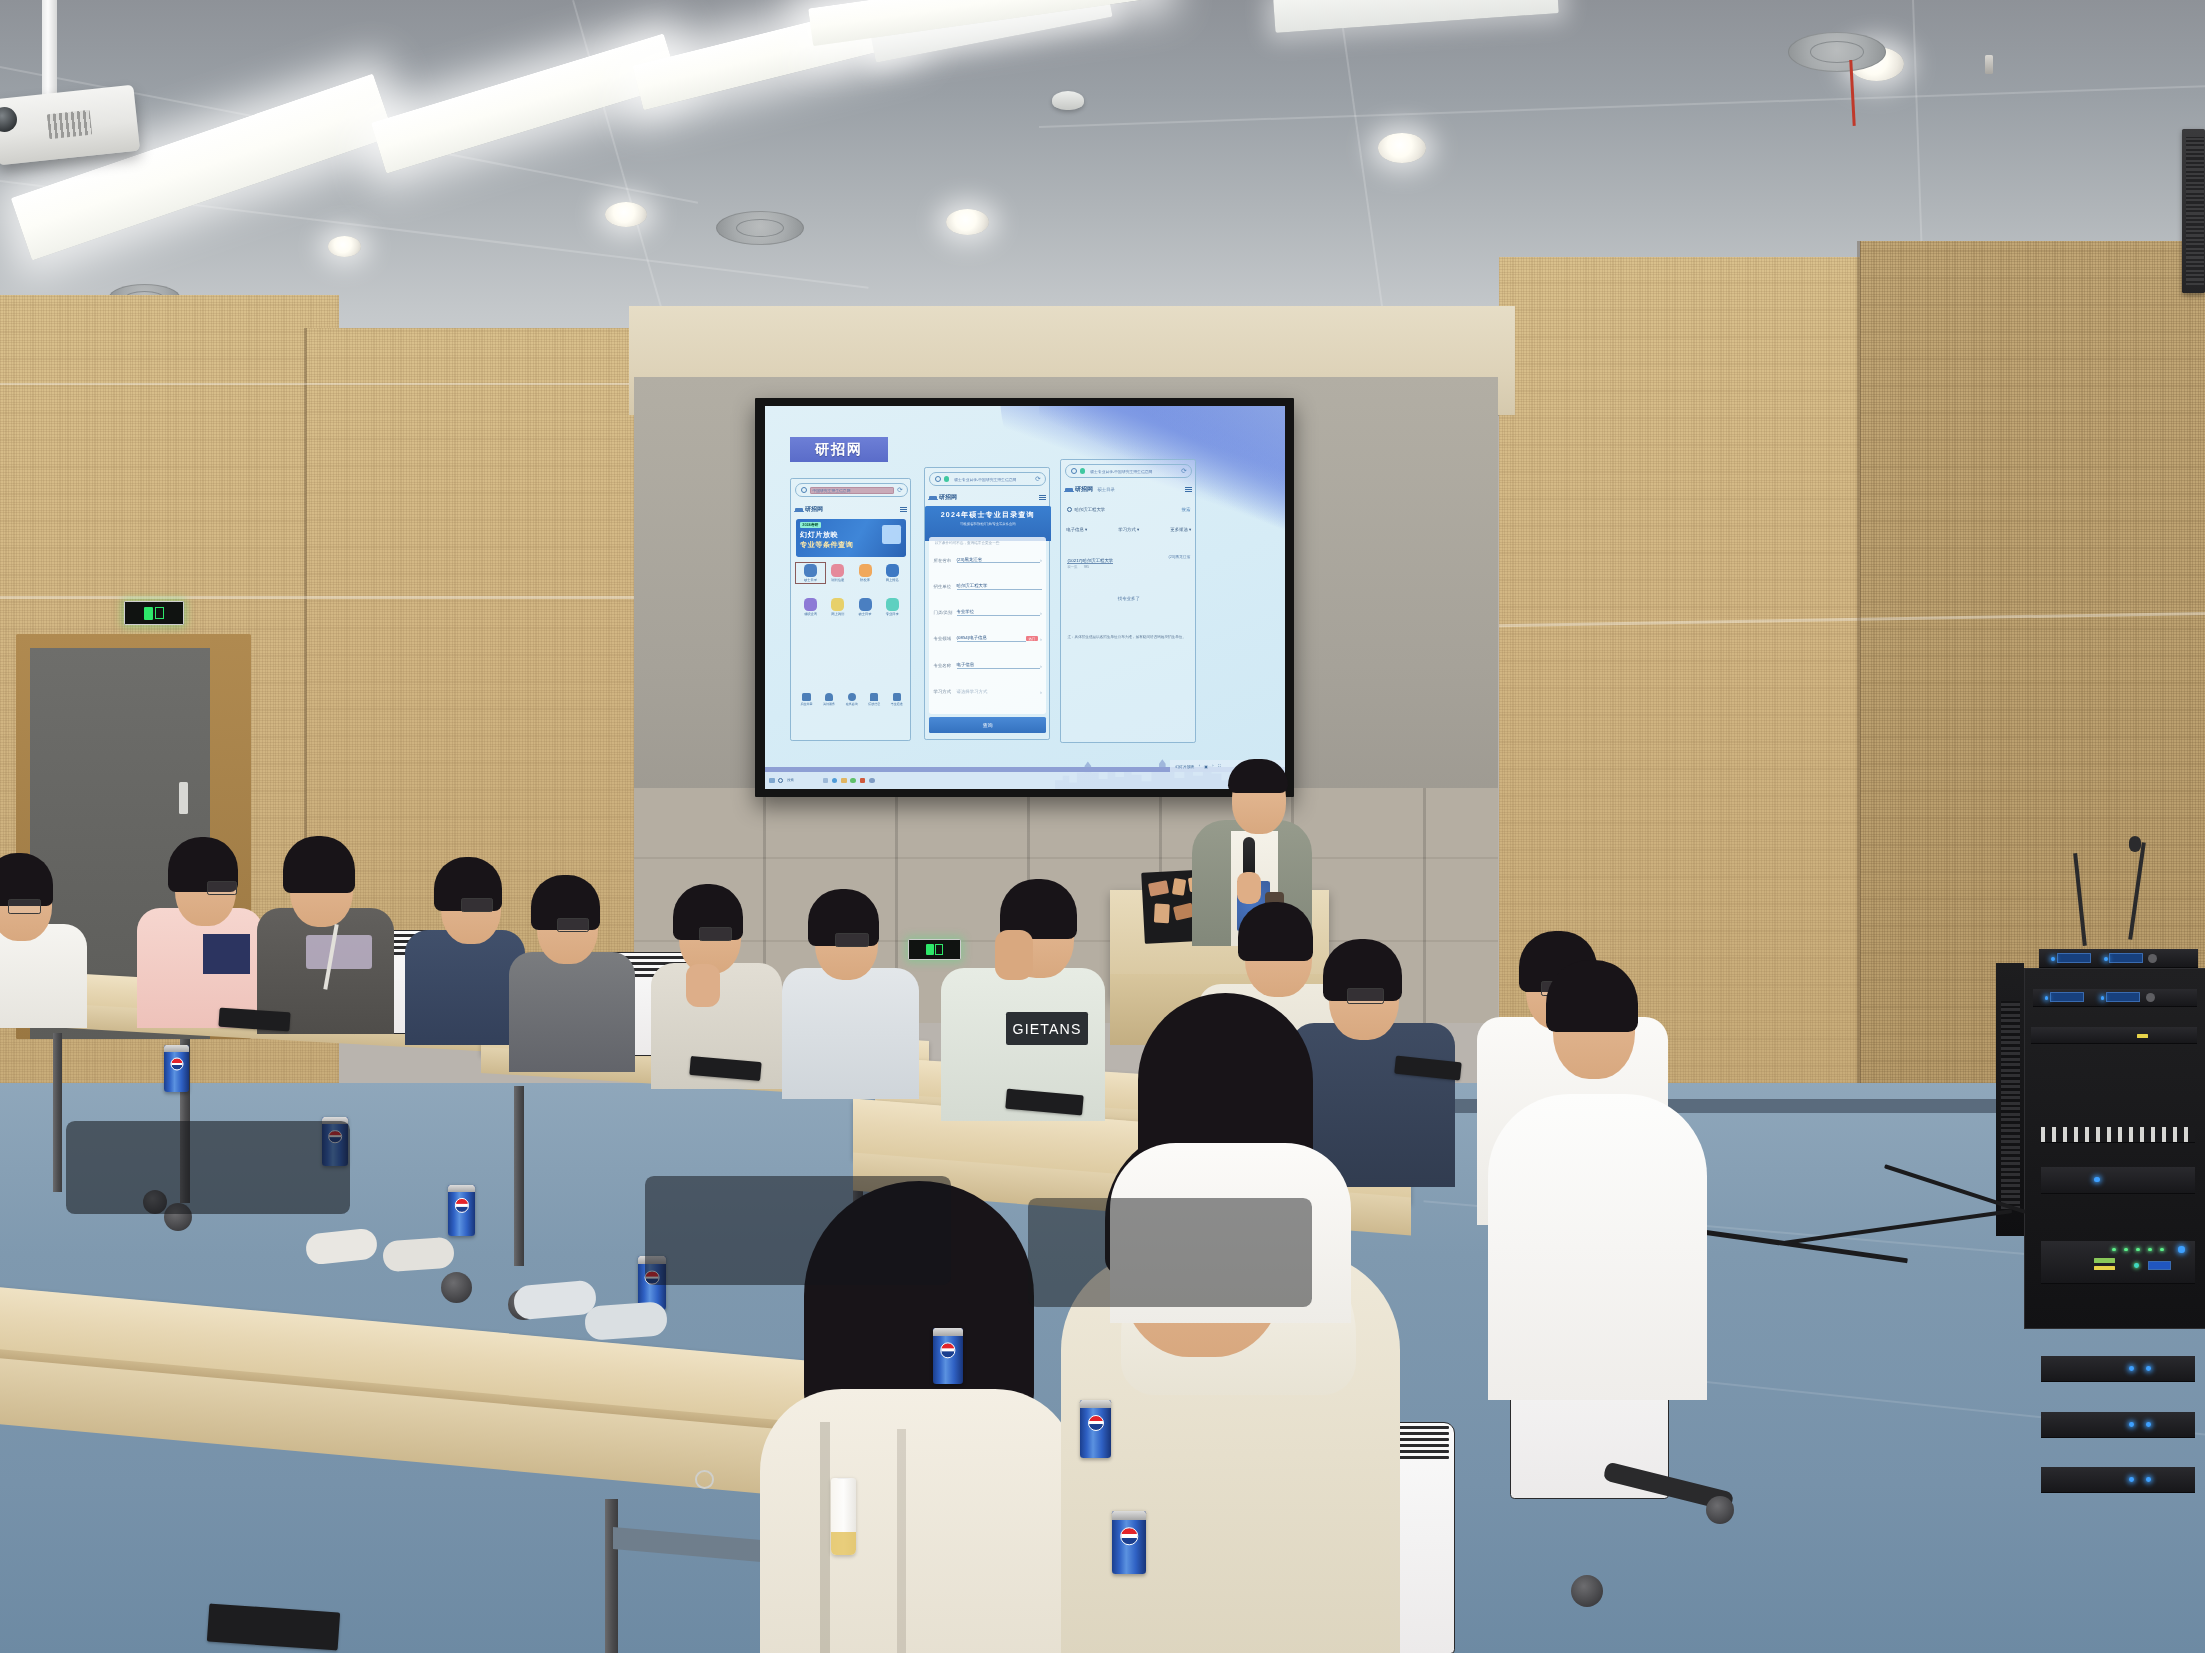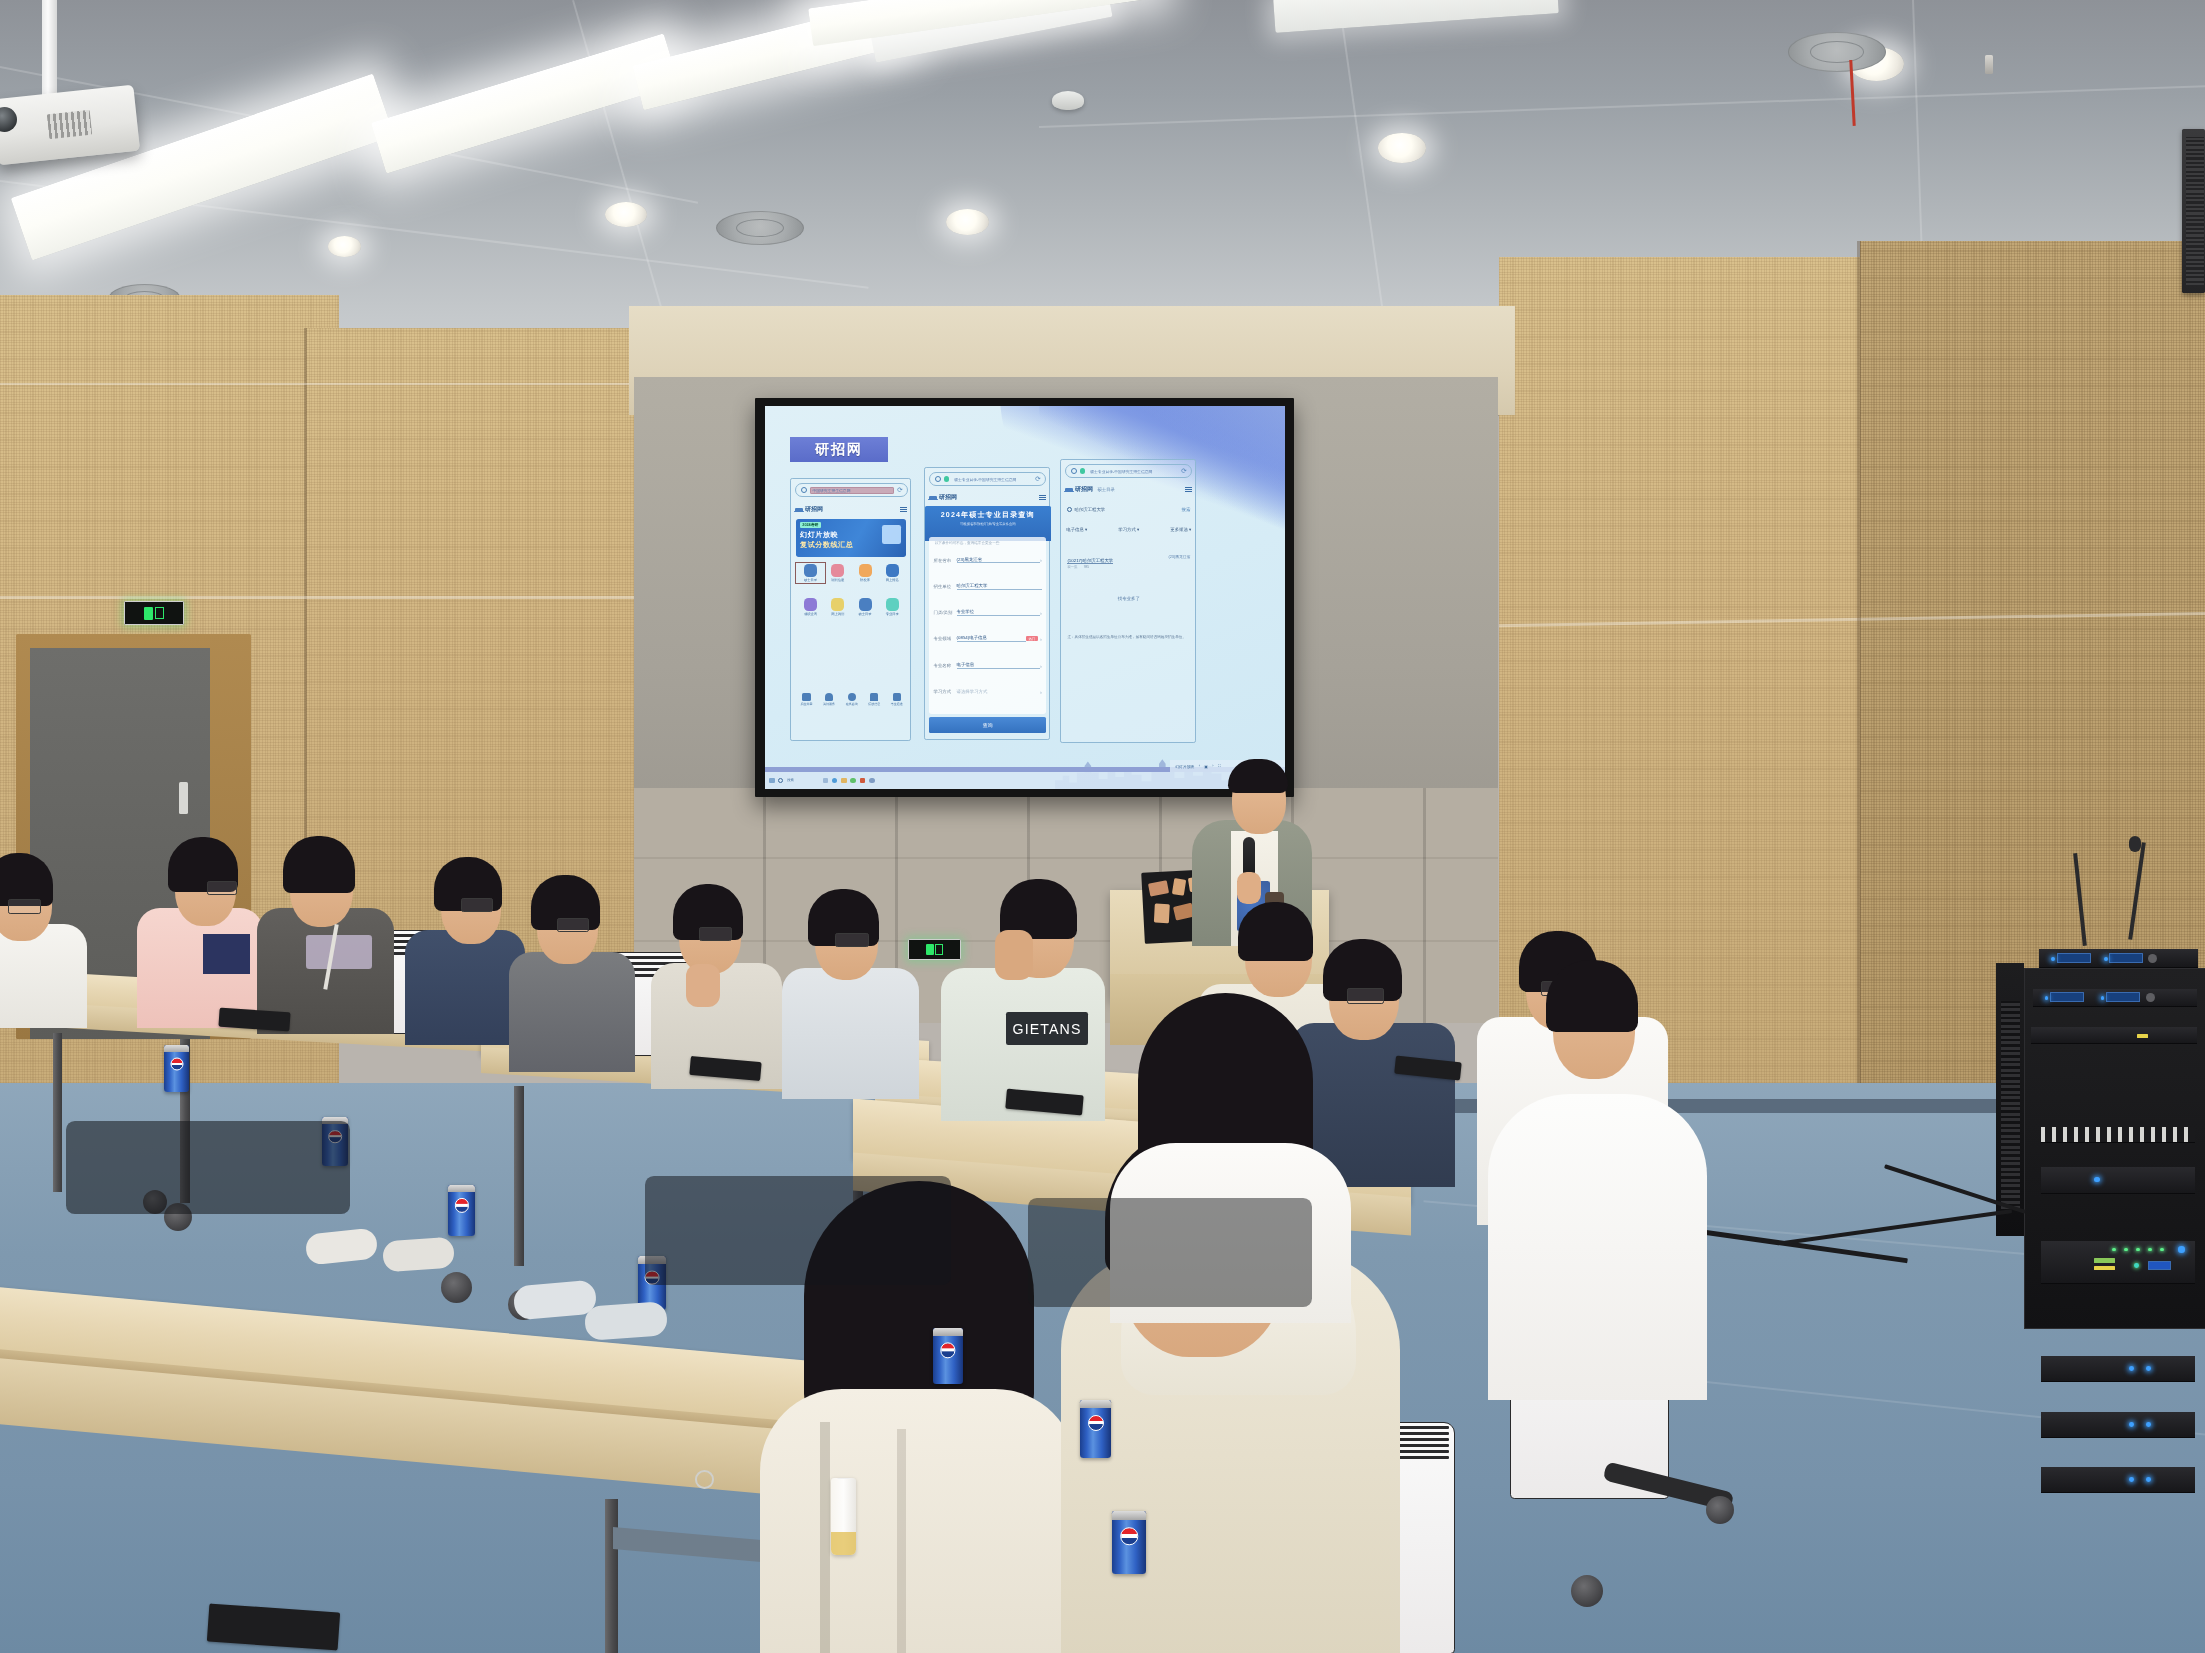--- a/index.html
+++ b/index.html
@@ -284,21 +284,21 @@
         <div class="abs appbar" style="left:0;top:24px;width:121px;height:14.2px;">
           <span class="brand">
             <span class="cap"></span>
             <span>研招网</span>
           </span>
           <span class="hamb"></span>
         </div>
         <div class="abs banner" style="left:5.5px;top:40px;width:110px;height:38px;">
           <span class="tag">2024考研</span>
           <span class="l1">幻灯片放映</span>
-          <span class="l2">复试分数线汇总</span>
+          <span class="l2">专业等条件查询</span>
           <span class="doc"></span>
         </div>
 
         <div class="abs grid-apps" style="left:6.6px;top:85px;width:108px;">
           <div class="app sel">
               <span class="ic" style="background:#4a7fc1;"></span>
               <span class="lb">硕士目录</span>
             </div>
           <div class="app">
               <span class="ic" style="background:#e58a9b;"></span>

